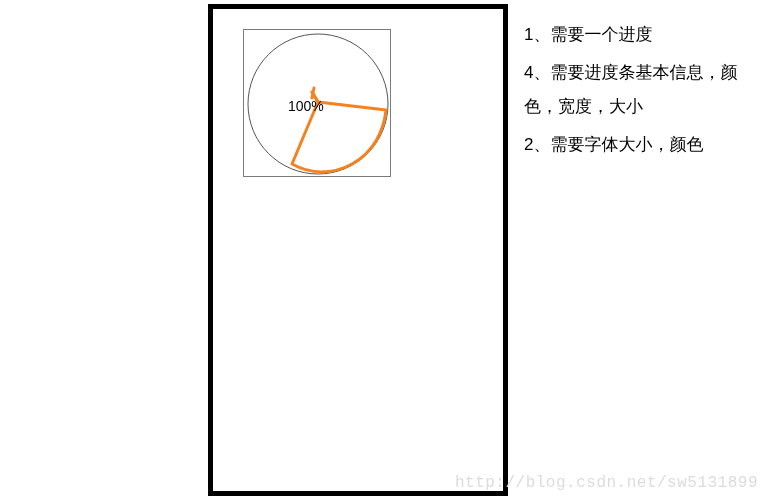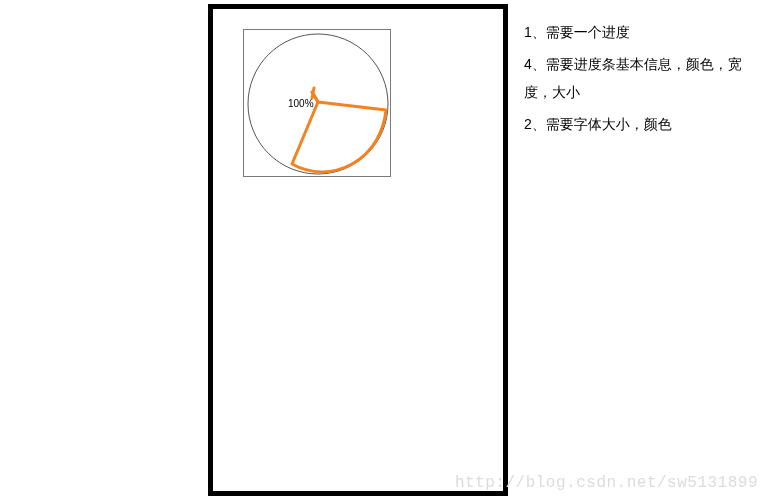--- a/index.html
+++ b/index.html
@@ -32,29 +32,29 @@
       position: absolute;
       left: 0;
       top: 0;
       width: 148px;
       height: 148px;
     }
     .progress-text {
       position: absolute;
       left: 44px;
       top: 68px;
-      font-size: 10px;
+      font-size: 14px;
       color: #000000;
     }
     .notes {
       position: absolute;
       left: 524px;
       top: 18px;
       width: 240px;
-      font-size: 14px;
+      font-size: 17px;
       color: #000000;
       line-height: 2.0;
     }
     .notes div {
       margin-bottom: 4px;
     }
     .watermark {
       position: absolute;
       right: 14px;
       bottom: 10px;

